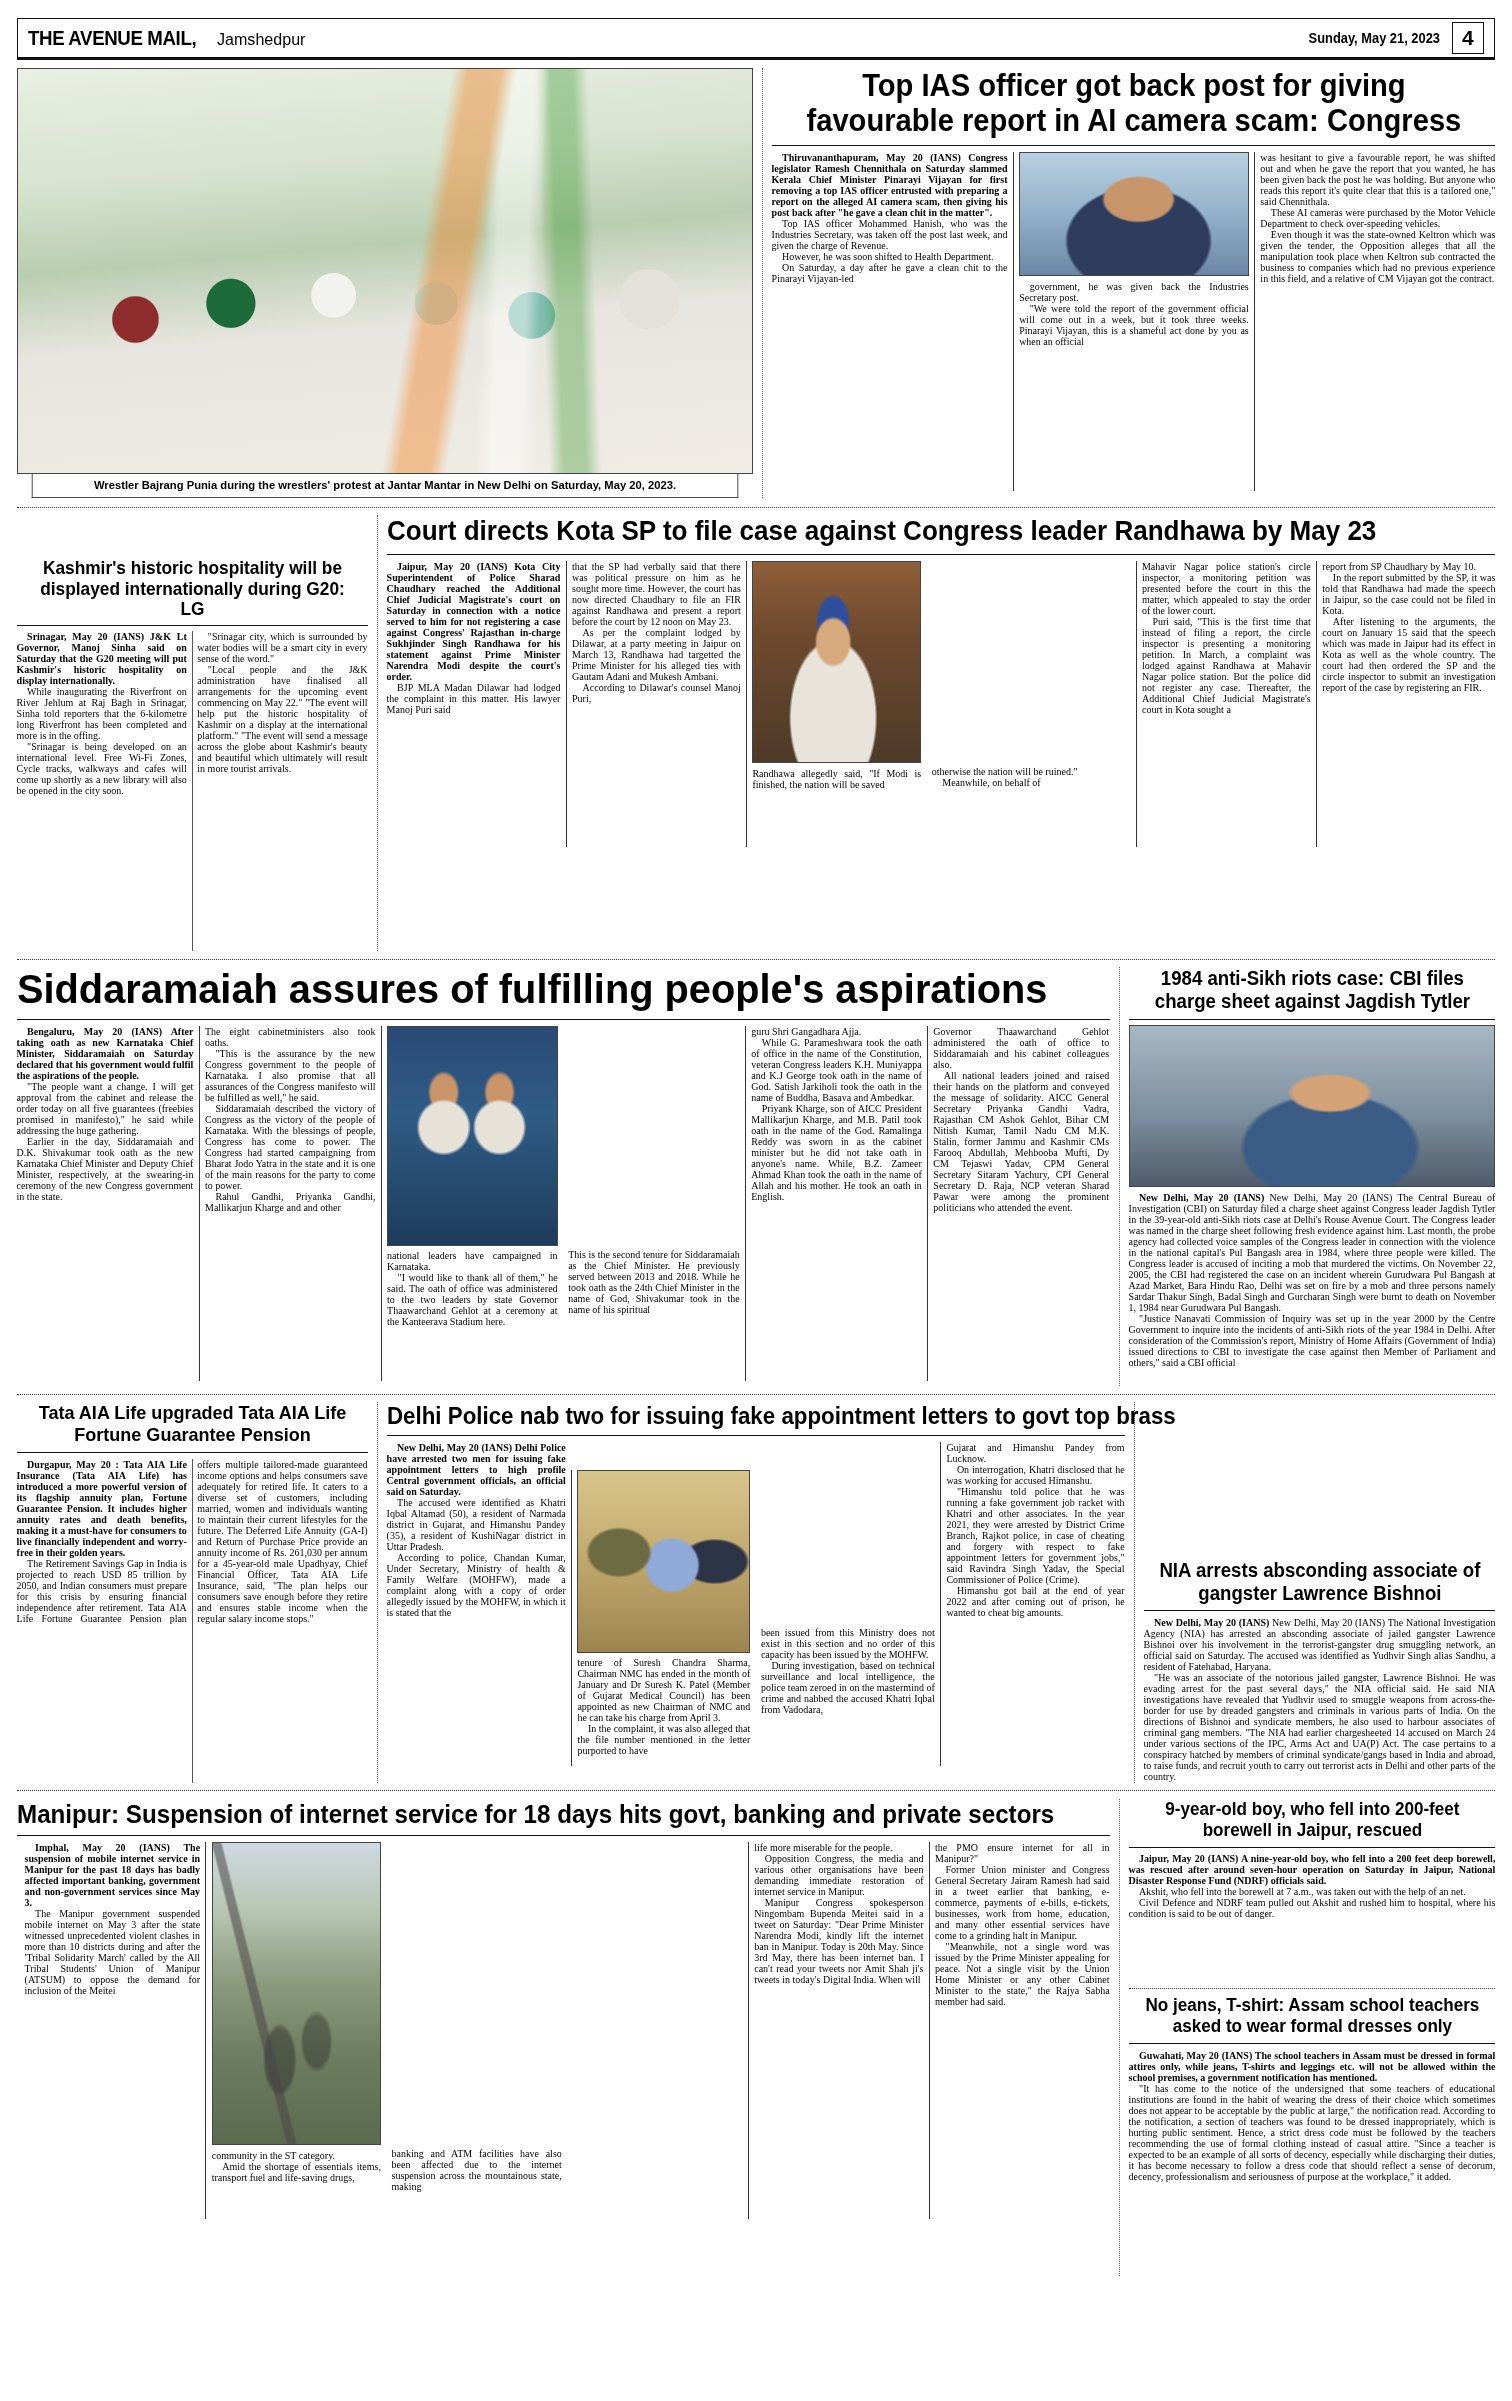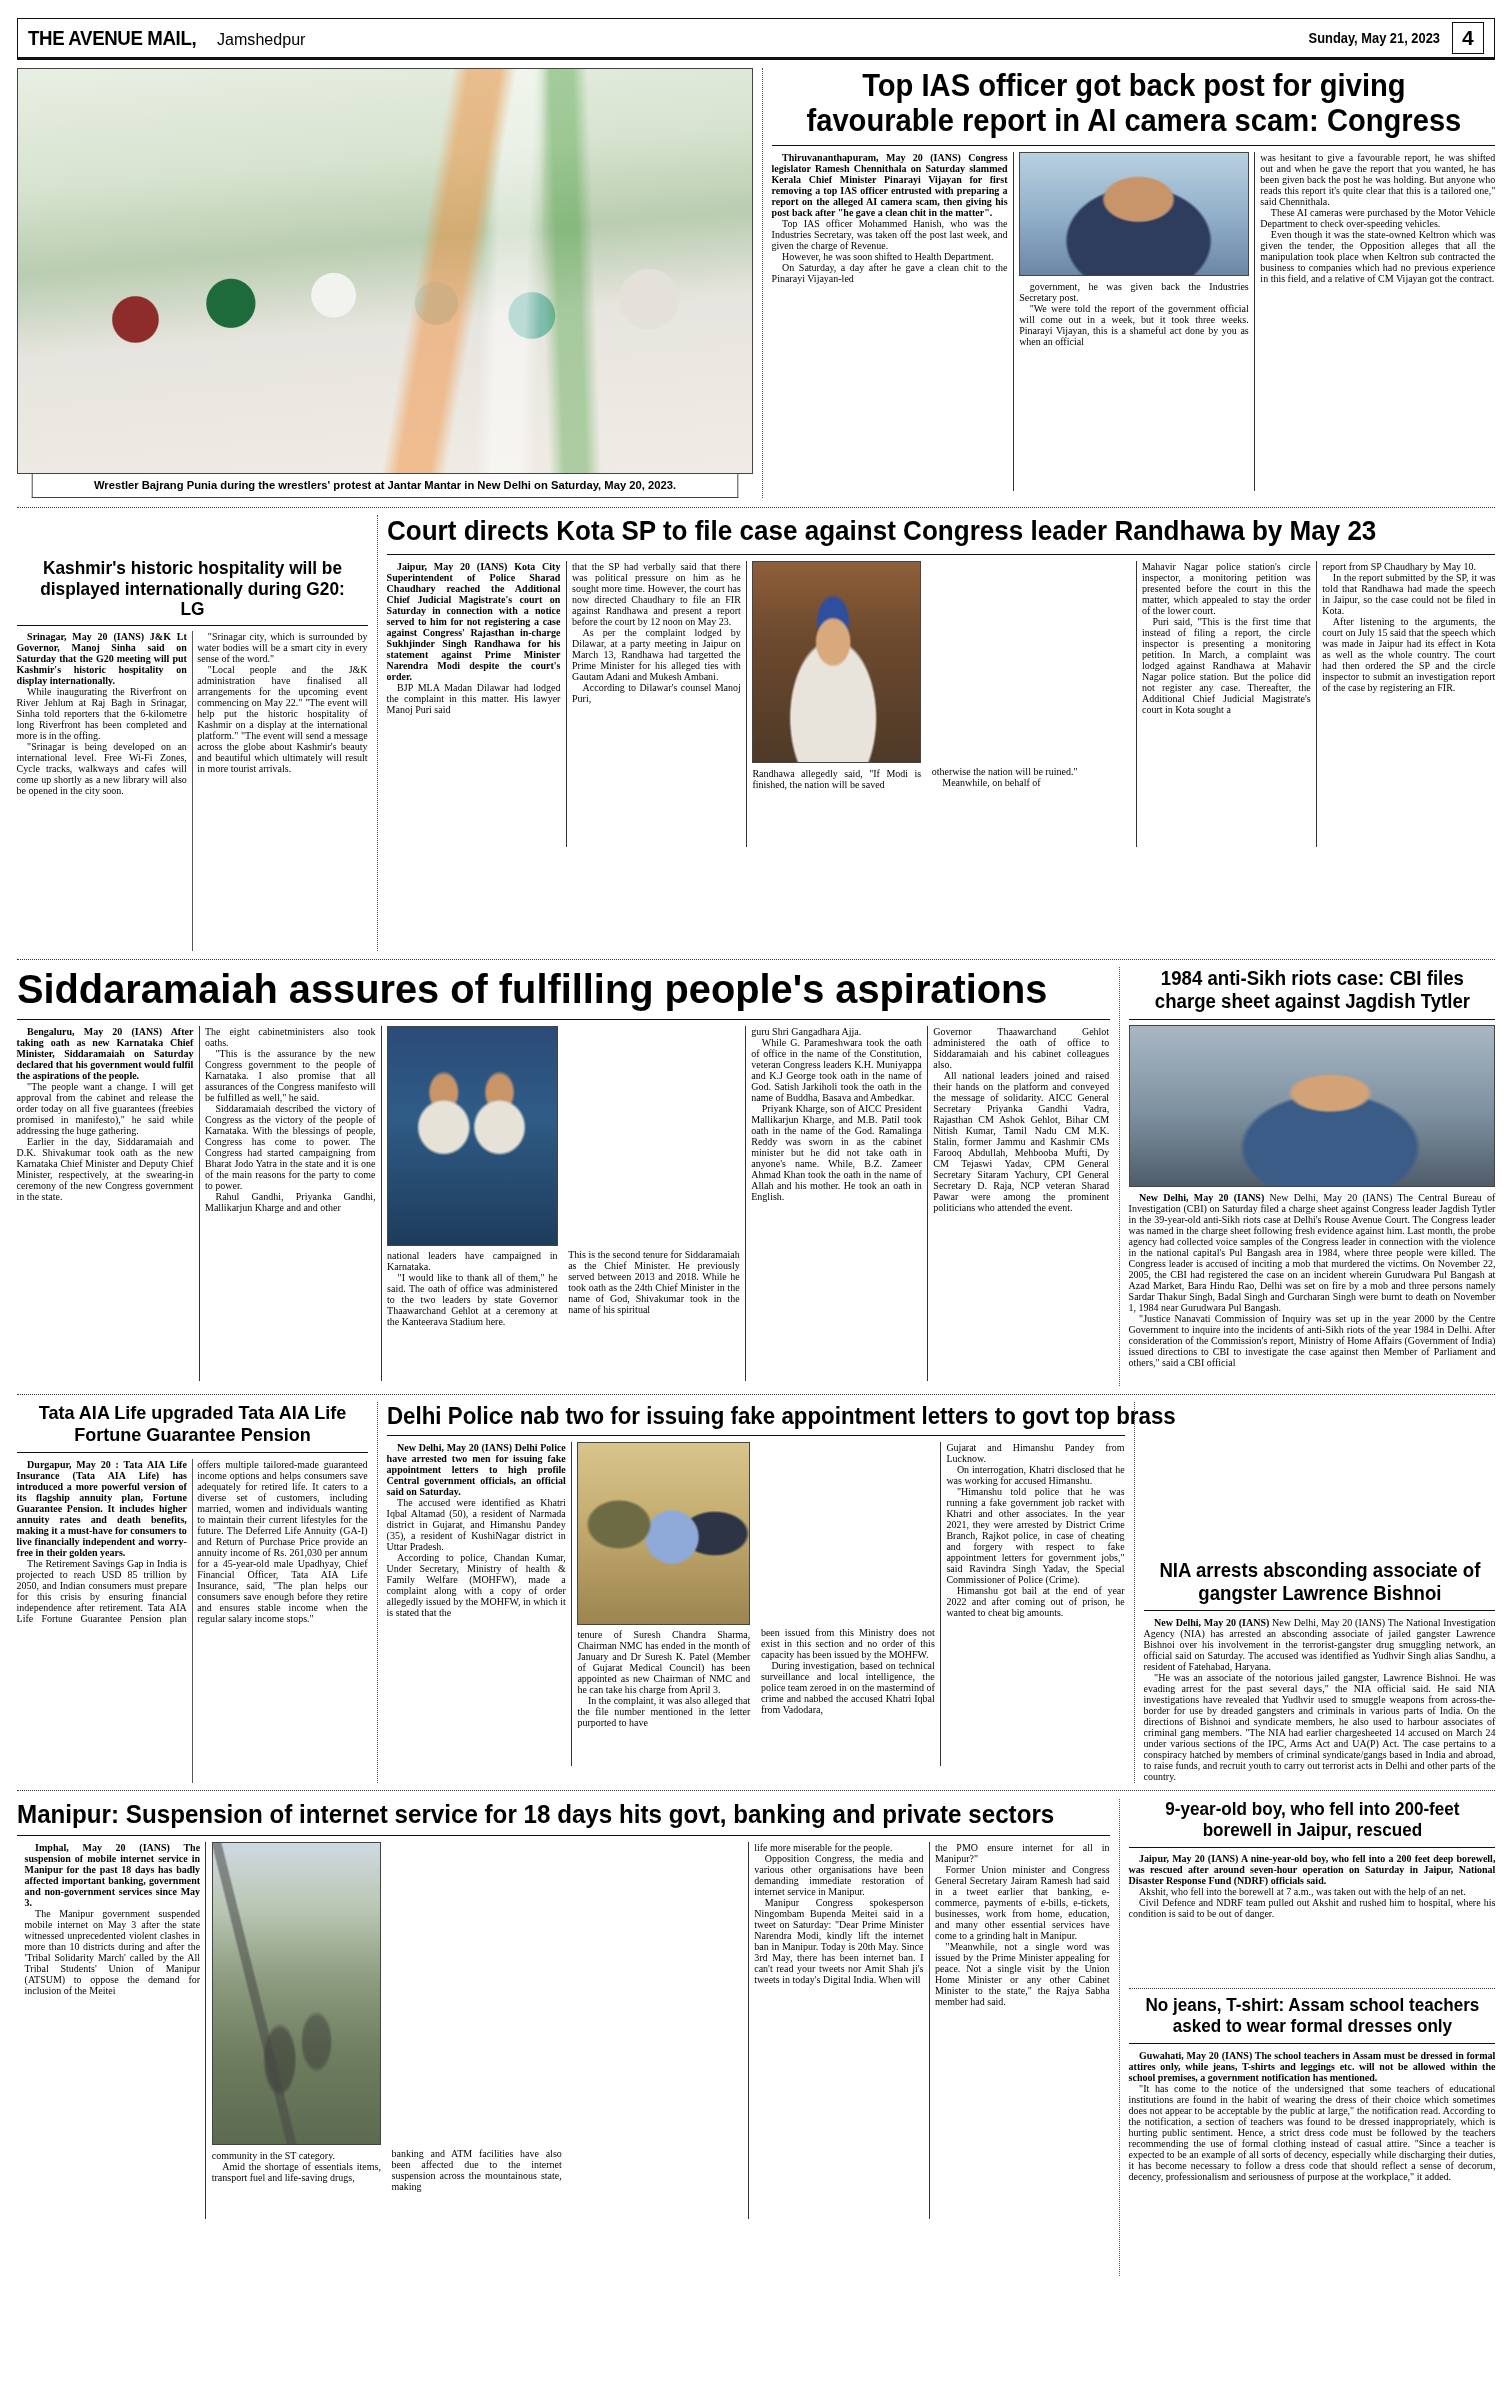--- a/index.html
+++ b/index.html
@@ -273,21 +273,21 @@
         <div class="col vr-solid" style="width:20%;margin-left:29px;">
           <div class="body-txt">
             <p style="text-indent:0">Mahavir Nagar police station's circle inspector, a monitoring petition was presented before the court in this the matter, which appealed to stay the order of the lower court.</p>
             <p>Puri said, "This is the first time that instead of filing a report, the circle inspector is presenting a monitoring petition. In March, a complaint was lodged against Randhawa at Mahavir Nagar police station. But the police did not register any case. Thereafter, the Additional Chief Judicial Magistrate's court in Kota sought a</p>
           </div>
         </div>
         <div class="col vr-solid" style="width:20%;">
           <div class="body-txt">
             <p style="text-indent:0">report from SP Chaudhary by May 10.</p>
             <p>In the report submitted by the SP, it was told that Randhawa had made the speech in Jaipur, so the case could not be filed in Kota.</p>
-            <p>After listening to the arguments, the court on July 15 said that the speech which was made in Jaipur had its effect in Kota as well as the whole country. The court had then ordered the SP and the circle inspector to submit an investigation report of the case by registering an FIR.</p>
+            <p>After listening to the arguments, the court on January 15 said that the speech which was made in Jaipur had its effect in Kota as well as the whole country. The court had then ordered the SP and the circle inspector to submit an investigation report of the case by registering an FIR.</p>
           </div>
         </div>
       </div>
     </div>
   </div>
 
   <div class="hr-dot" style="margin:7.5px 0;"></div>
 
   <div style="display:flex;">
 
@@ -373,21 +373,21 @@
       <div class="hr-solid" style="margin:6px 0 5.3px 0;border-top:1.1px solid #111;"></div>
 
       <div class="cols" style="height:324px;">
         <div class="col" style="width:25%;">
           <div class="body-txt">
             <p><span class="dline">New Delhi, May 20 (IANS) Delhi Police have arrested two men for issuing fake appointment letters to high profile Central government officials, an official said on Saturday.</span></p>
             <p>The accused were identified as Khatri Iqbal Altamad (50), a resident of Narmada district in Gujarat, and Himanshu Pandey (35), a resident of KushiNagar district in Uttar Pradesh.</p>
             <p>According to police, Chandan Kumar, Under Secretary, Ministry of health &amp; Family Welfare (MOHFW), made a complaint along with a copy of order allegedly issued by the MOHFW, in which it is stated that the</p>
           </div>
         </div>
-        <div class="col vr-solid" style="width:25%;">
+        <div class="col vr-solid" style="width:25%;margin-top:28px;">
           <div class="photo ph-police" style="height:181px;margin-bottom:4.5px;"></div>
           <div class="body-txt">
             <p style="text-indent:0">tenure of Suresh Chandra Sharma, Chairman NMC has ended in the month of January and Dr Suresh K. Patel (Member of Gujarat Medical Council) has been appointed as new Chairman of NMC and he can take his charge from April 3.</p>
             <p>In the complaint, it was also alleged that the file number mentioned in the letter purported to have</p>
           </div>
         </div>
         <div class="col" style="width:25%;">
           <div style="height:185px;"></div>
           <div class="body-txt">
             <p style="text-indent:0">been issued from this Ministry does not exist in this section and no order of this capacity has been issued by the MOHFW.</p>

